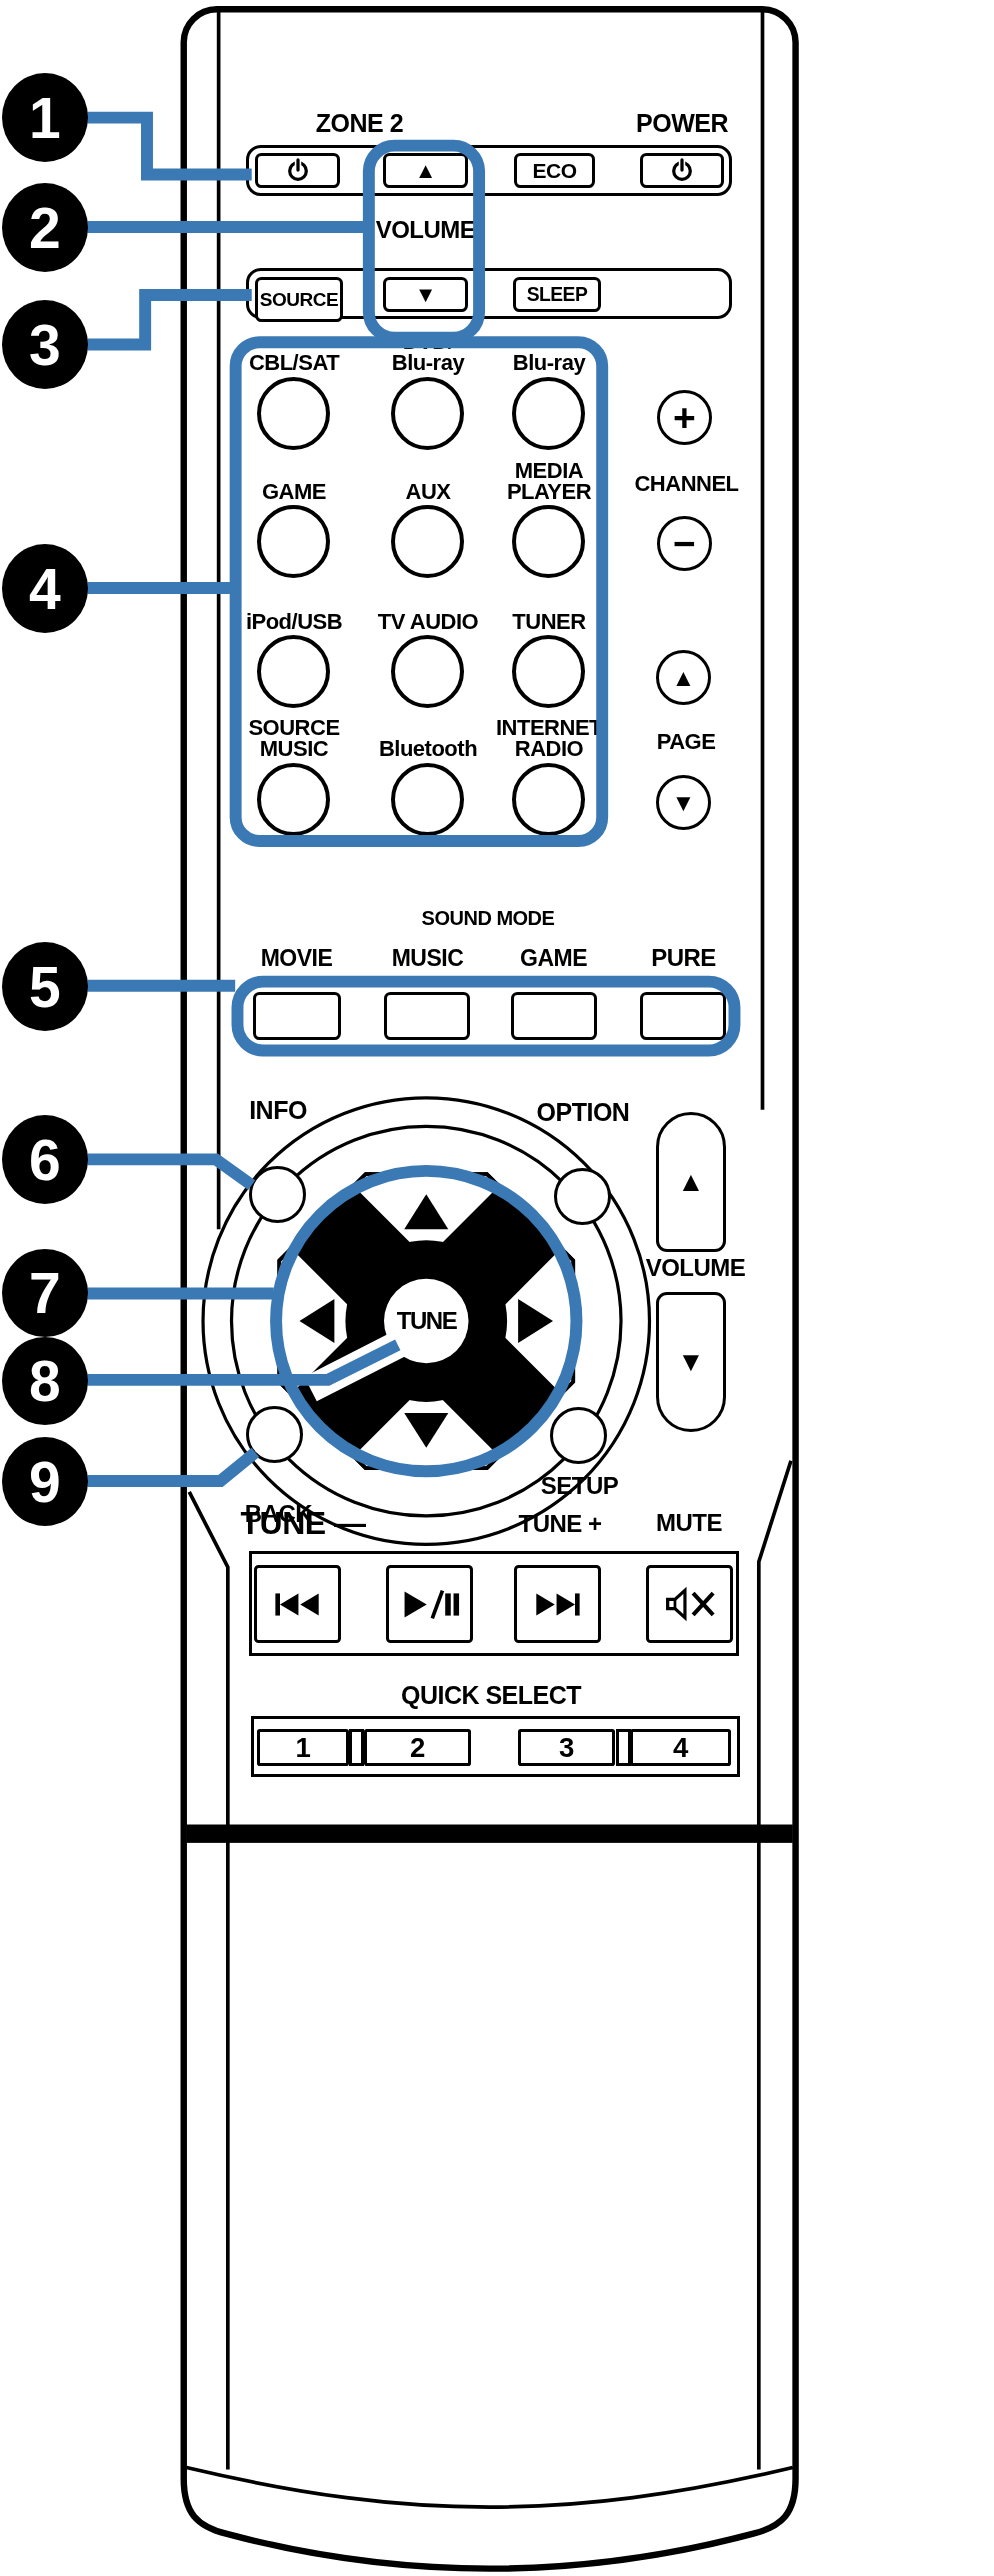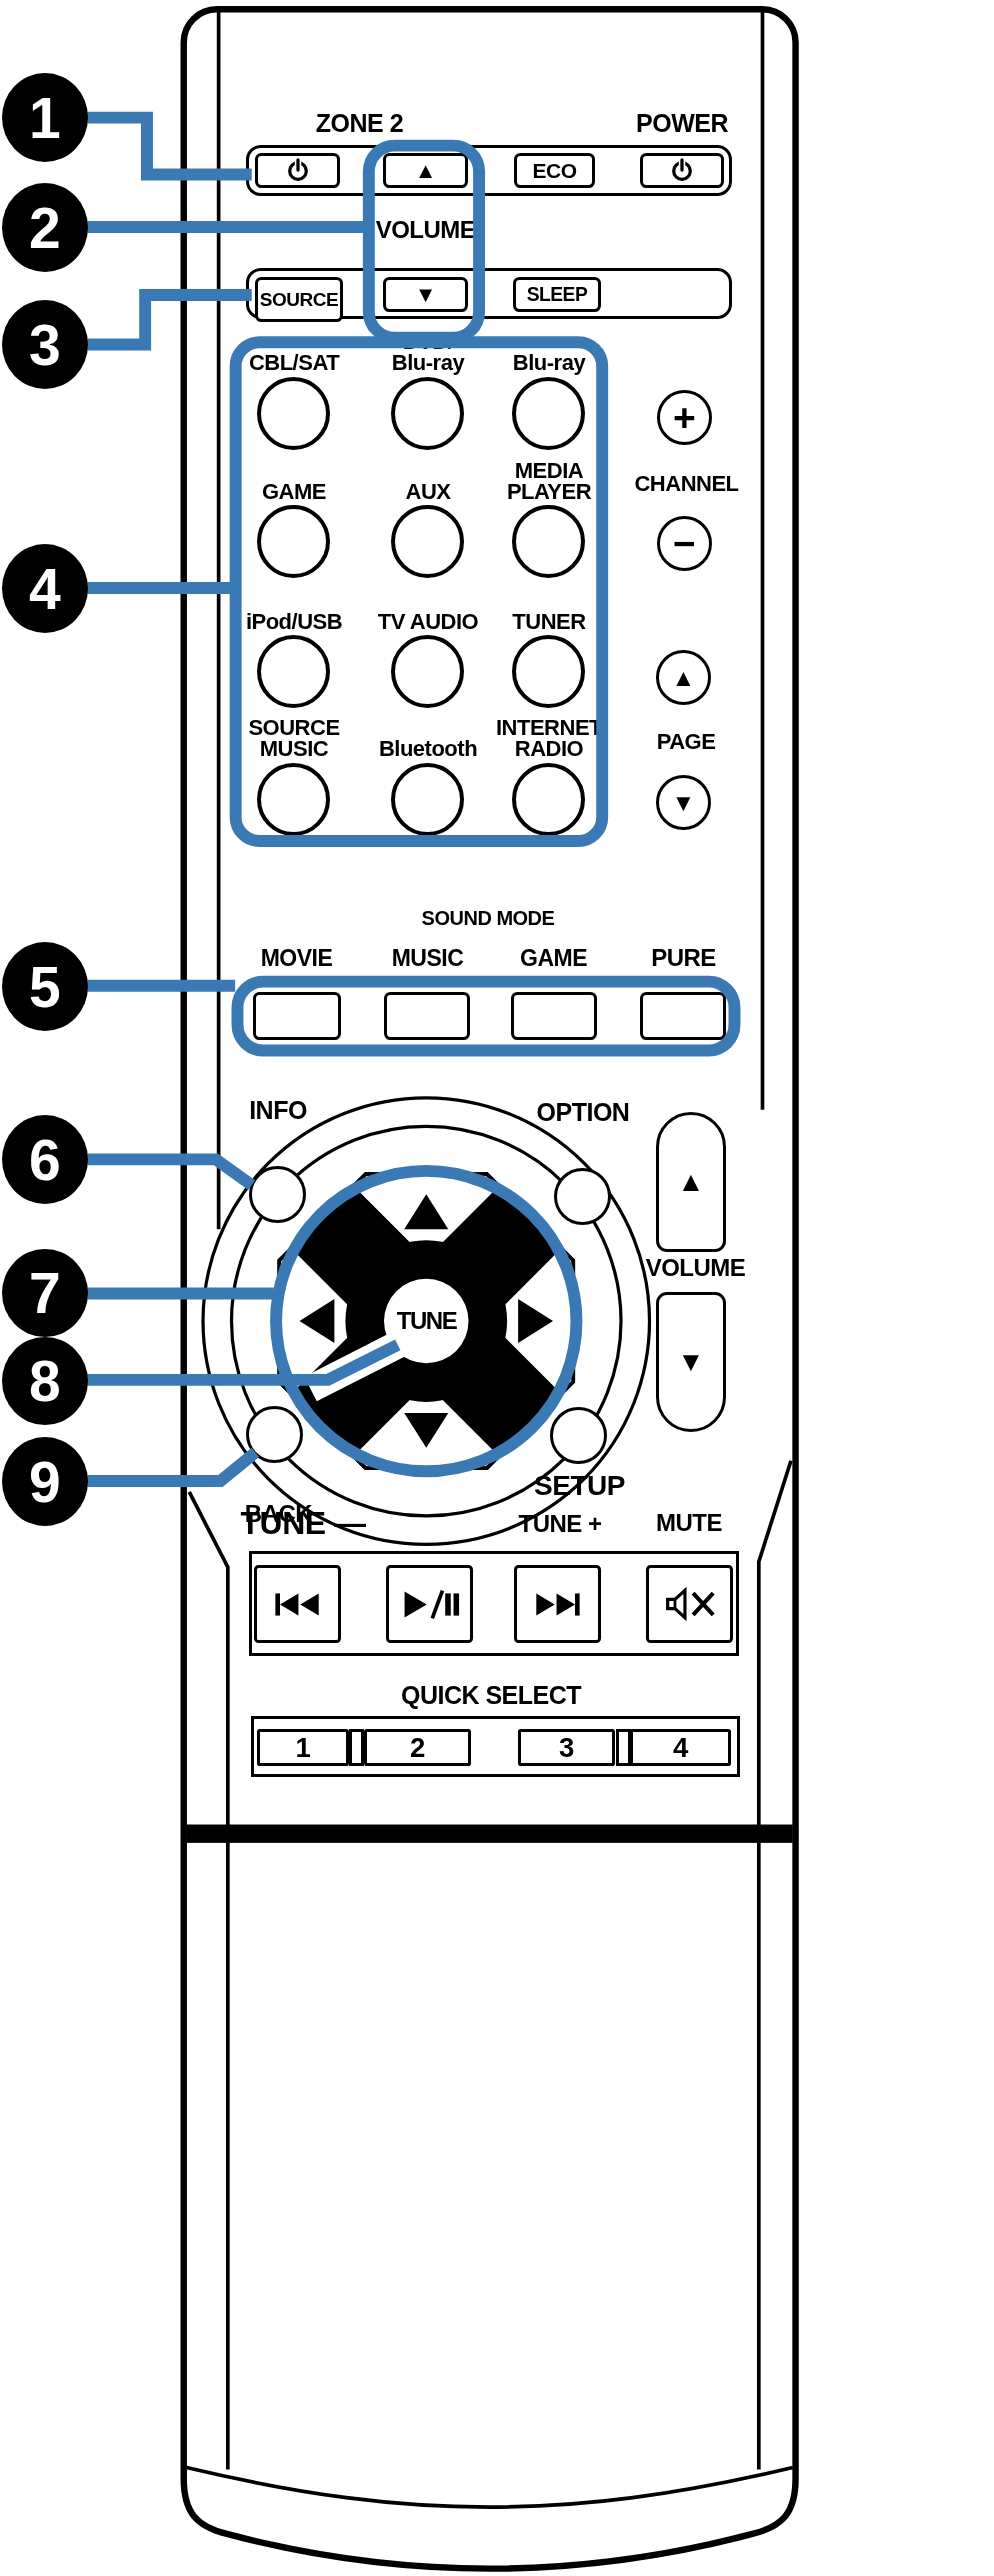--- a/index.html
+++ b/index.html
@@ -179,21 +179,21 @@
   <div class="rbtn mid" style="left:640px;top:992px;width:86px;height:48px;border-width:3.7px;"></div>
 
   <div class="lbl mid" style="left:223px;top:1097px;width:110px;height:27.6px;font-size:25px;text-align:center;">INFO</div>
   <div class="lbl mid" style="left:514px;top:1099px;width:138px;height:27.6px;font-size:25px;">OPTION</div>
   <div class="cbtn mid" style="left:249px;top:1166px;width:57px;height:57px;border-width:3.7px;"></div>
   <div class="cbtn mid" style="left:554px;top:1168px;width:57px;height:57px;border-width:3.7px;"></div>
   <div class="cbtn mid" style="left:246px;top:1406px;width:57px;height:57px;border-width:3.7px;"></div>
   <div class="cbtn mid" style="left:550px;top:1407px;width:57px;height:57px;border-width:3.7px;"></div>
   <div class="enter-overlay" style="left:385px;top:1301px;width:83px;height:40px;font-size:24px;">TUNE</div>
   <div class="lbl mid" style="left:214px;top:1500px;width:129px;height:27.6px;font-size:24px;">BACK</div>
-  <div class="lbl mid" style="left:515px;top:1472px;width:129px;height:27.6px;font-size:28px;">SETUP</div>
+  <div class="lbl mid" style="left:515px;top:1472px;width:129px;height:27.6px;font-size:24px;">SETUP</div>
 
   <div class="pill mid" style="left:656px;top:1112px;width:70px;height:140px;border-radius:35px 35px 11px 11px;font-size:27.6px;">▲</div>
   <div class="lbl mid" style="left:631px;top:1255px;width:129px;height:26px;font-size:24px;">VOLUME</div>
   <div class="pill mid" style="left:656px;top:1292px;width:70px;height:140px;border-radius:11px 11px 35px 35px;font-size:27.6px;">▼</div>
 
   <div class="lbl mid" style="left:234px;top:1510px;width:138px;height:27.6px;font-size:32px;">TUNE —</div>
   <div class="lbl mid" style="left:491px;top:1510px;width:138px;height:27.6px;font-size:24px;">TUNE +</div>
   <div class="lbl mid" style="left:634px;top:1510px;width:110px;height:26px;font-size:24px;">MUTE</div>
 
   <div class="abs mid" style="left:249px;top:1551px;width:490px;height:105px;border:3.7px solid #000;box-sizing:border-box;background:#fff;"></div>

